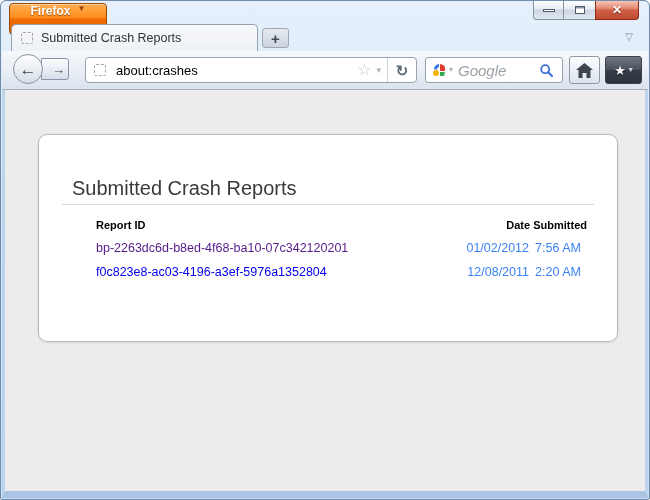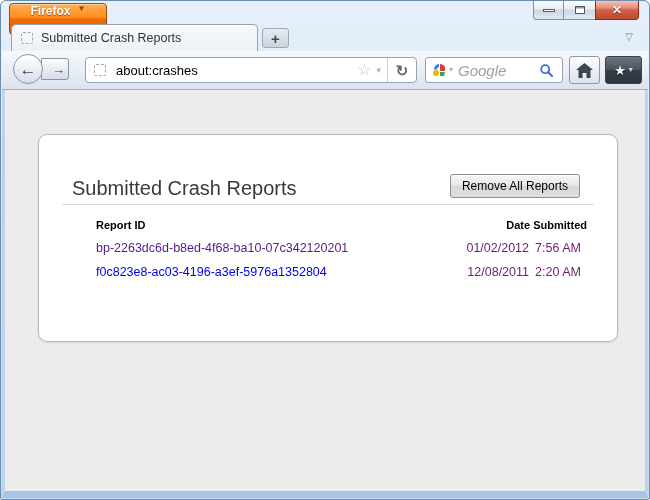--- a/index.html
+++ b/index.html
@@ -126,21 +126,21 @@
     border:1px solid #8f8f8f; border-radius:3px;
     box-shadow:inset 0 1px 0 #fff;
   }
   .card-hr { position:absolute; left:23px; right:23px; top:69px; border-top:1px solid #d9d9d9; }
   .report-table { position:absolute; left:57px; right:30px; top:84px; }
   .t-head { display:flex; justify-content:space-between; font-weight:bold; font-size:11px; color:#000; }
   .t-row { display:flex; justify-content:space-between; align-items:baseline; margin-top:10px;gap:44px; }
   .report-link { font-size:12.5px; text-decoration:none; }
   .visited { color:#551a8b; }
   .unvisited { color:#0000ee; }
-  .date-group { display:flex; font-size:12.5px; color:#701a75; }
+  .date-group { display:flex; font-size:12.5px; color:#3b82f6; }
   .date-cell { width:72px; text-align:right; }
   .time-cell { width:58px; text-align:center; }
 </style>
 </head>
 <body>
 
 <div class="window">
 
   <div class="firefox-btn">
     <span>Firefox</span>
@@ -208,21 +208,20 @@
     </svg>
   </div>
   <div class="bm-btn">
     <span class="bm-star">★</span>
     <span class="bm-caret">▾</span>
   </div>
 
   <div class="content">
     <div class="card">
       <div class="page-title">Submitted Crash Reports</div>
-      <button class="remove-btn">Remove All Reports</button>
       <div class="card-hr"></div>
 
       <div class="report-table">
         <div class="t-head">
           <span>Report ID</span>
           <span>Date Submitted</span>
         </div>
         <div class="t-row">
           <a href="#" class="report-link visited">bp-2263dc6d-b8ed-4f68-ba10-07c342120201</a>
           <span class="date-group">

